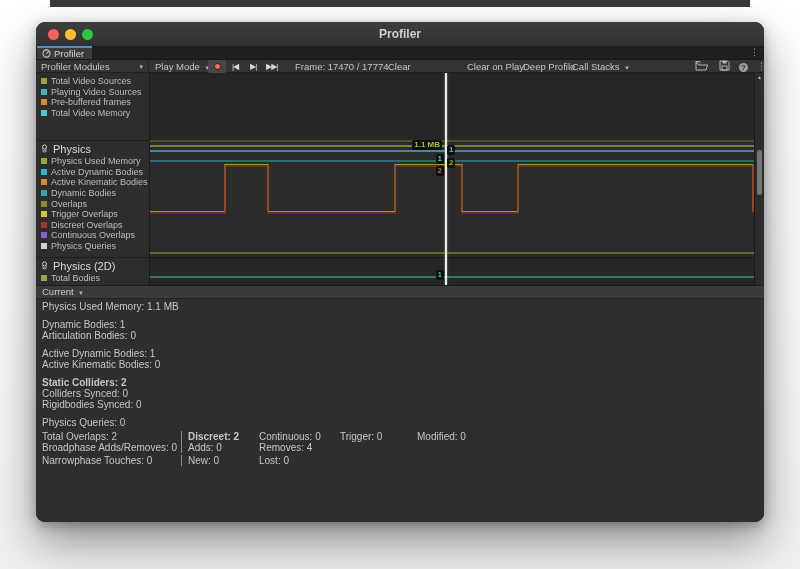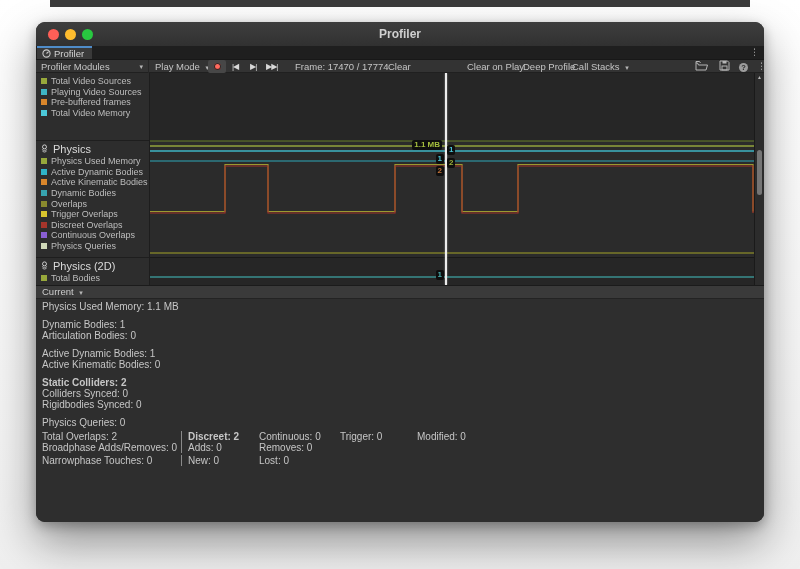--- a/index.html
+++ b/index.html
@@ -272,21 +272,21 @@
       <div class="drow" style="top:132px;">
         <span class="dcell" style="left:0;">Total Overlaps: 2</span>
         <span class="dcell piped" style="left:139px;font-weight:bold;">Discreet: 2</span>
         <span class="dcell" style="left:217px;">Continuous: 0</span>
         <span class="dcell" style="left:298px;">Trigger: 0</span>
         <span class="dcell" style="left:375px;">Modified: 0</span>
       </div>
       <div class="drow" style="top:143px;">
         <span class="dcell" style="left:0;">Broadphase Adds/Removes: 0</span>
         <span class="dcell piped" style="left:139px;">Adds: 0</span>
-        <span class="dcell" style="left:217px;">Removes: 0</span>
+        <span class="dcell" style="left:217px;">Removes: 4</span>
       </div>
       <div class="drow" style="top:156px;padding-left:24px;">
         <span class="dcell" style="left:0;">Narrowphase Touches: 0</span>
         <span class="dcell piped" style="left:139px;">New: 0</span>
         <span class="dcell" style="left:217px;">Lost: 0</span>
       </div>
     </div>
 
   </div>
 </div>

